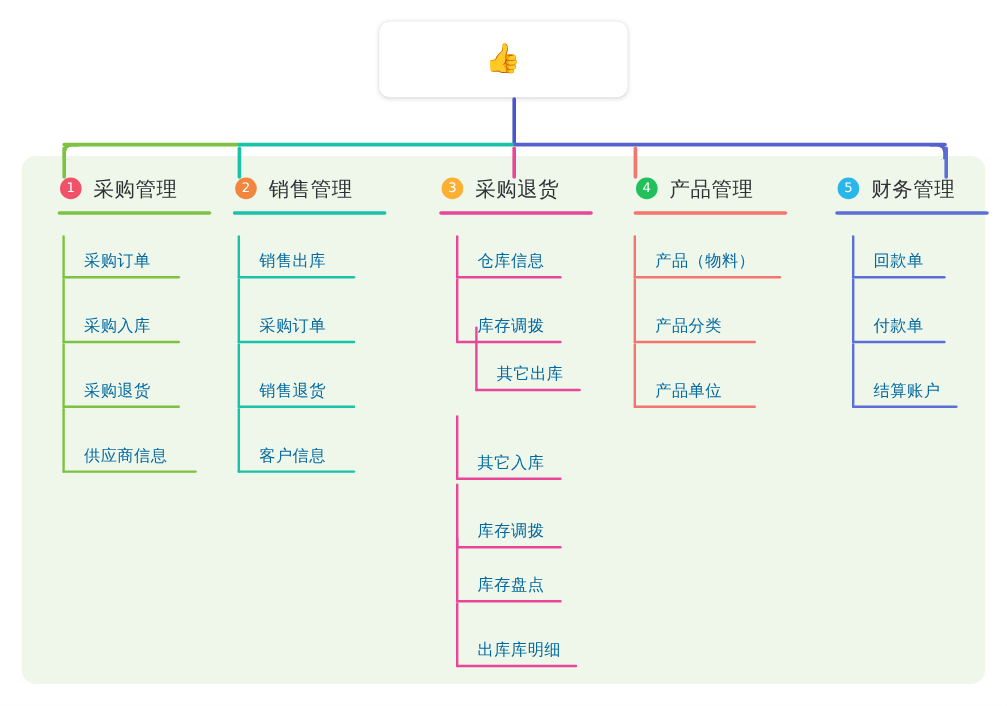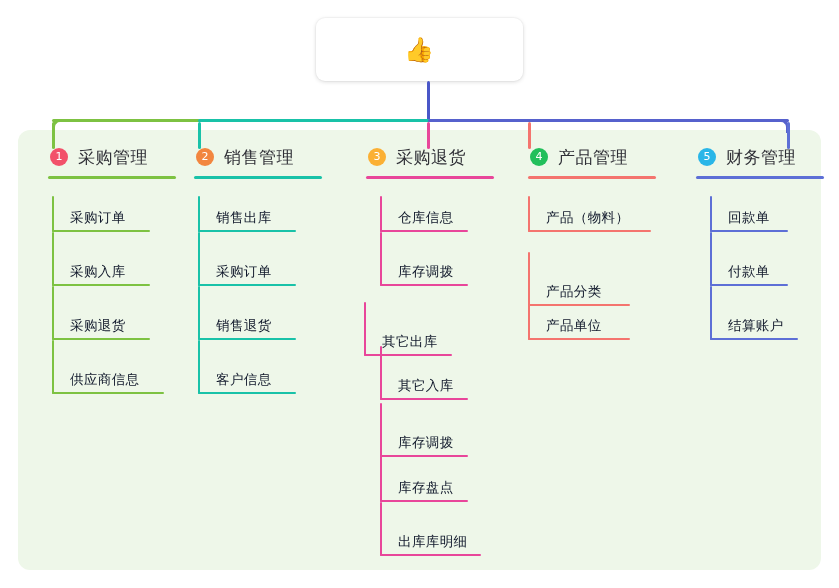--- a/index.html
+++ b/index.html
@@ -112,21 +112,21 @@
   
   .leaf {
     position: absolute;
     white-space: nowrap;
   }
   .leaf-label {
     position: absolute;
     left: 18px;
     bottom: 5px;
     font-size: 13.5px;
-    color: #0f172a;
+    color: #0369a1;
     letter-spacing: .4px;
   }
   .leaf-underline {
     position: absolute;
     left: 0;
     bottom: 0;
     height: 2px;
     border-radius: 1px;
   }
   .leaf-stem {
@@ -234,21 +234,21 @@
     <div class="leaf" style="left:32px; top:50px; width:88px; height:36px;">
       <span class="leaf-stem" style="height:36px; background:#e8469a;"></span>
       <span class="leaf-label">仓库信息</span>
       <span class="leaf-underline" style="width:88px; background:#e8469a;"></span>
     </div>
     <div class="leaf" style="left:32px; top:86px; width:88px; height:54px;">
       <span class="leaf-stem" style="height:54px; background:#e8469a;"></span>
       <span class="leaf-label">库存调拨</span>
       <span class="leaf-underline" style="width:88px; background:#e8469a;"></span>
     </div>
-    <div class="leaf" style="left:16px; top:140px; width:88px; height:70px;">
+    <div class="leaf" style="left:48px; top:140px; width:88px; height:40px;">
       <span class="leaf-stem" style="height:54px; background:#e8469a;"></span>
       <span class="leaf-label">其它出库</span>
       <span class="leaf-underline" style="width:88px; background:#e8469a;"></span>
     </div>
     <div class="leaf" style="left:32px; top:200px; width:88px; height:54px;">
       <span class="leaf-stem" style="height:54px; background:#e8469a;"></span>
       <span class="leaf-label">其它入库</span>
       <span class="leaf-underline" style="width:88px; background:#e8469a;"></span>
     </div>
     <div class="leaf" style="left:32px; top:248px; width:88px; height:63px;">
@@ -273,21 +273,21 @@
       <span class="badge" style="background:#22bf5b;">4</span>
       <span class="col-title">产品管理</span>
     </div>
     <div class="col-underline" style="left:18px; width:128px; background:#f4746e;"></div>
 
     <div class="leaf" style="left:18px; top:50px; width:123px; height:36px;">
       <span class="leaf-stem" style="height:36px; background:#f4746e;"></span>
       <span class="leaf-label">产品（物料）</span>
       <span class="leaf-underline" style="width:123px; background:#f4746e;"></span>
     </div>
-    <div class="leaf" style="left:18px; top:86px; width:102px; height:54px;margin-top:20px;">
+    <div class="leaf" style="left:18px; top:86px; width:102px; height:54px;">
       <span class="leaf-stem" style="height:54px; background:#f4746e;"></span>
       <span class="leaf-label">产品分类</span>
       <span class="leaf-underline" style="width:102px; background:#f4746e;"></span>
     </div>
     <div class="leaf" style="left:18px; top:140px; width:102px; height:54px;">
       <span class="leaf-stem" style="height:54px; background:#f4746e;"></span>
       <span class="leaf-label">产品单位</span>
       <span class="leaf-underline" style="width:102px; background:#f4746e;"></span>
     </div>
   </div>

